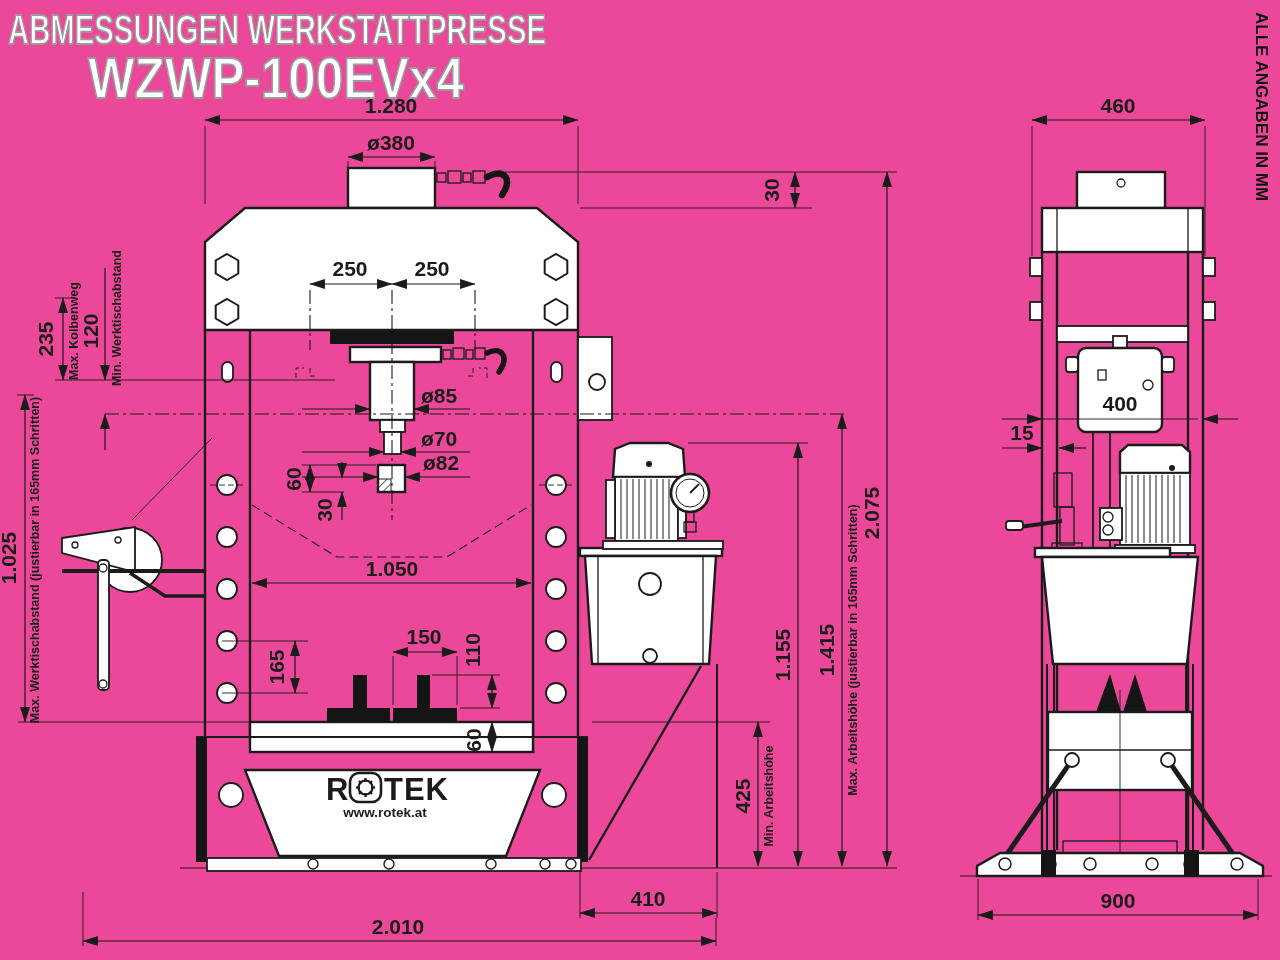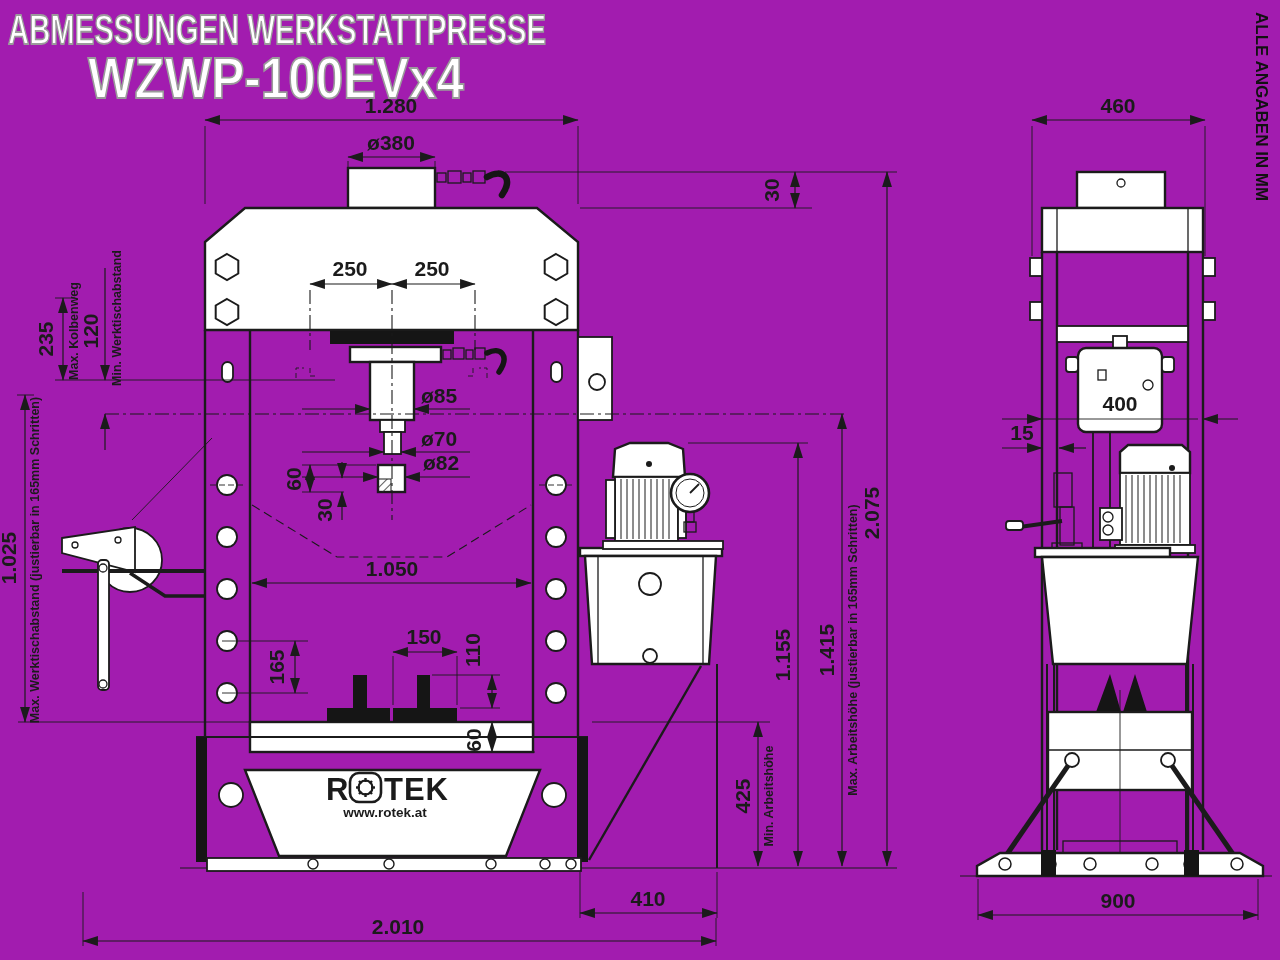--- a/index.html
+++ b/index.html
@@ -1,16 +1,16 @@
 <!DOCTYPE html>
 <html><head>
 <meta charset="utf-8">
 <style>
   html,body{margin:0;padding:0;background:#fff;}
-  .stage{position:relative;width:1280px;height:960px;background:#a21caf;overflow:hidden;}
+  .stage{position:relative;width:1280px;height:960px;background:#ec4899;overflow:hidden;}
   svg{display:block;}
   svg text{font-family:"Liberation Sans","DejaVu Sans",sans-serif;fill:#1b1b1b;}
   .dimtxt{font-size:21px;font-weight:bold;}
   .dimtxt-s{font-size:12.5px;font-weight:bold;}
   .titletxt{font-weight:bold;fill:#ffffff;stroke:#9b9b9b;stroke-width:1.8px;}
   .notetxt{font-size:17px;font-weight:bold;fill:#111;}
   .logotxt{font-weight:bold;letter-spacing:1px;}
   .dim{stroke:#1b1b1b;stroke-width:1.2;fill:none;}
   .thin{stroke:#1b1b1b;stroke-width:0.9;fill:none;}
   .out{stroke:#1b1b1b;stroke-width:2.4;fill:#fff;}

